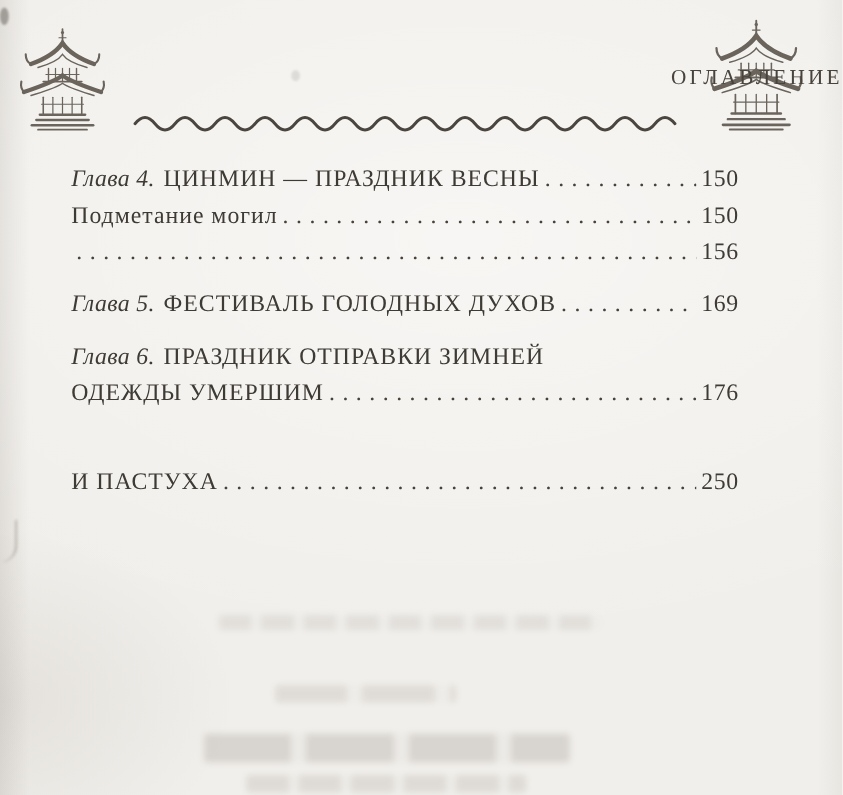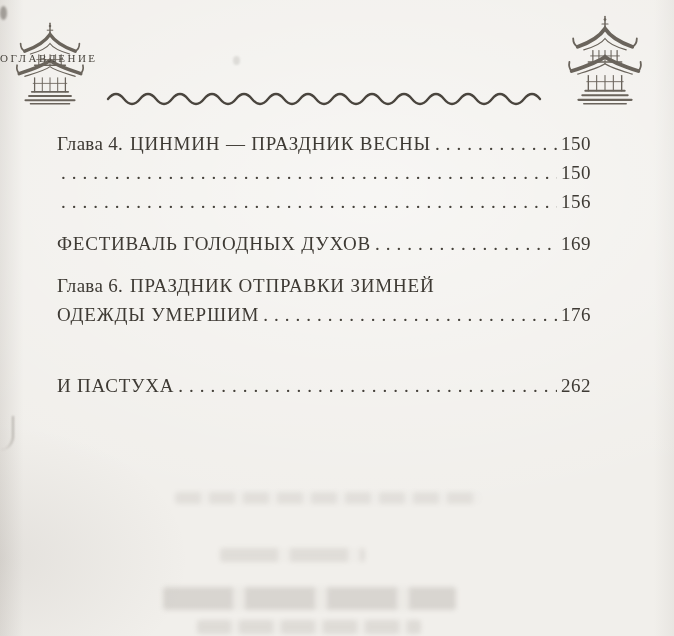--- a/index.html
+++ b/index.html
@@ -11,35 +11,35 @@
       radial-gradient(130% 80% at 55% 30%, rgba(255,255,255,.45), rgba(255,255,255,0) 65%),
       radial-gradient(40% 30% at 0% 88%, rgba(110,100,92,.10), rgba(110,100,92,0) 70%),
       linear-gradient(90deg, rgba(115,106,96,.14), rgba(115,106,96,0) 3.5%),
       linear-gradient(270deg, rgba(115,106,96,.07), rgba(115,106,96,0) 3%),
       #f1efeb;
     color:#3e3a34;
   }
   
   .title{
     position:absolute;left:0;top:52px;width:100%;
-    text-align:left;font-size:11px;letter-spacing:2.5px;
+    text-align:right;font-size:17px;letter-spacing:2.5px;
     color:#48443d;
   }
   .pagoda{position:absolute;opacity:.88;}
   .pagoda.left{left:15px;top:20px;width:70px;height:96px;}
   .pagoda.right{left:565px;top:15px;width:80px;height:100px;}
   .wave{position:absolute;left:102px;top:86px;width:444px;height:20px;}
   
   .toc{
     position:absolute;left:57px;top:116px;width:546px;
     font-size:19px;line-height:29px;
   }
   .row{display:flex;align-items:baseline;white-space:nowrap;}
   .row.chapter{margin-top:13px;}
-  .it{letter-spacing:.3px;}
+  .it{font-style:italic;letter-spacing:.3px;}
   .tx{letter-spacing:.8px;}
   .it + .tx{margin-left:7px;}
   .dots{
     flex:1 1 auto;overflow:hidden;margin-left:4px;margin-right:4px;
     letter-spacing:6px;color:#46423b;min-width:0;
   }
   .dots.hidden{visibility:hidden;}
   .pg{flex:0 0 auto;width:42px;letter-spacing:.5px;}
   .pg:empty{visibility:hidden;}
   
@@ -136,28 +136,30 @@
   </svg>
 
   <div class="toc" id="toc">
       <div class="row chapter">
         <span class="it">Глава 4.</span>
         <span class="tx">ЦИНМИН — ПРАЗДНИК ВЕСНЫ</span>
         <span class="dots">............................................................</span>
         <span class="pg">150</span>
       </div>
       <div class="row">
+        <span class="tx">Подметание могил</span>
         <span class="dots">............................................................</span>
         <span class="pg">150</span>
       </div>
       <div class="row">
         <span class="dots">............................................................</span>
         <span class="pg">156</span>
       </div>
       <div class="row chapter">
+        <span class="it">Глава 5.</span>
         <span class="tx">ФЕСТИВАЛЬ ГОЛОДНЫХ ДУХОВ</span>
         <span class="dots">............................................................</span>
         <span class="pg">169</span>
       </div>
       <div class="row chapter">
         <span class="it">Глава 6.</span>
         <span class="tx">ПРАЗДНИК ОТПРАВКИ ЗИМНЕЙ</span>
         <span class="dots hidden">............................................................</span>
         <span class="pg"></span>
       </div>
@@ -166,21 +168,21 @@
         <span class="dots">............................................................</span>
         <span class="pg">176</span>
       </div>
       <div class="row chapter">
         <span class="dots hidden">............................................................</span>
         <span class="pg"></span>
       </div>
       <div class="row">
         <span class="tx">И ПАСТУХА</span>
         <span class="dots">............................................................</span>
-        <span class="pg">262</span>
+        <span class="pg">250</span>
       </div>
     </div>
 
   <div class="ghost g1"></div>
   <div class="ghost g2"></div>
   <div class="ghost g3"></div>
   <div class="ghost g4"></div>
 
   <div class="speck s1"></div>
   <div class="speck s2"></div>

